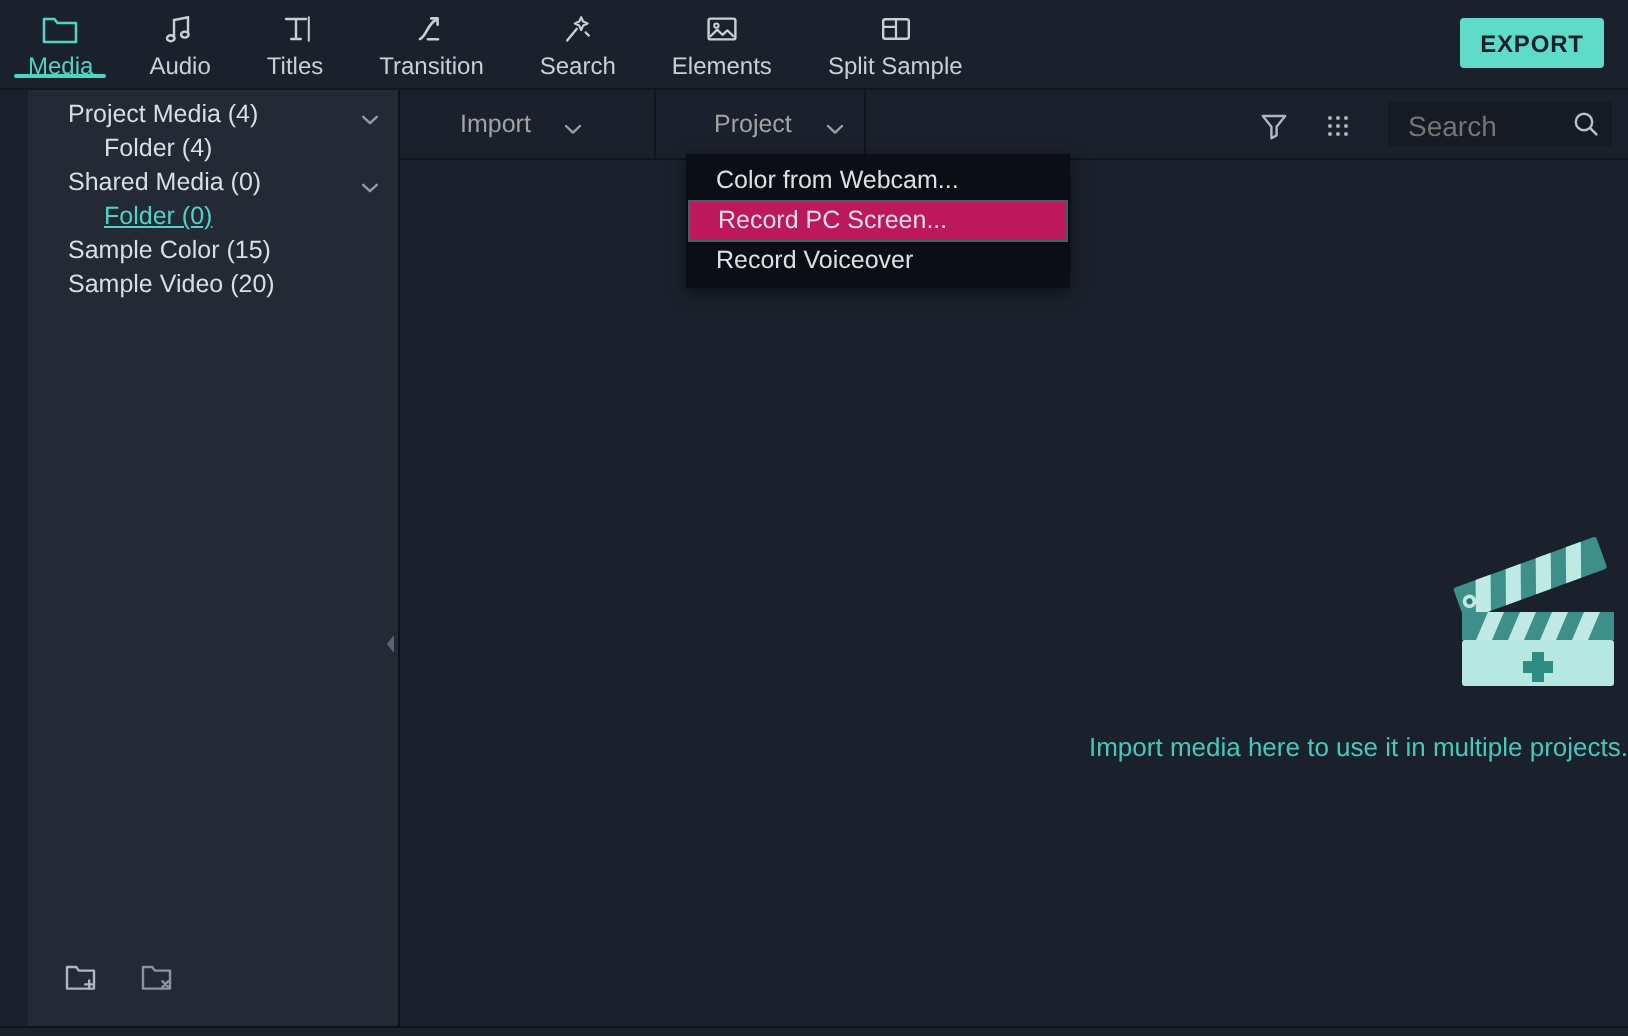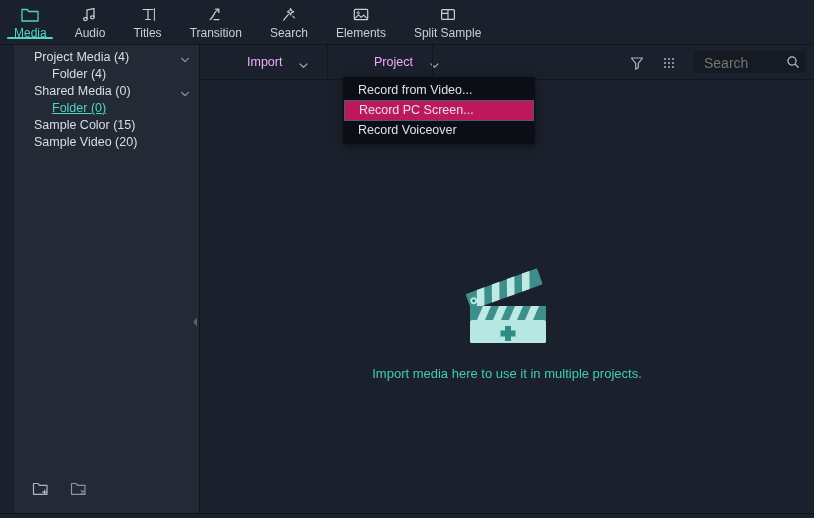--- a/index.html
+++ b/index.html
@@ -80,21 +80,21 @@
     position:absolute;left:200px;top:45px;width:614px;height:468px;
     background:#1b212c;box-sizing:border-box;
   }
   #media-toolbar{
     position:absolute;left:0;top:0;width:614px;height:35px;
     background:#1b212c;border-bottom:1px solid #11161f;box-sizing:border-box;
   }
   .dd{
     position:absolute;top:0;height:34px;display:flex;align-items:center;cursor:pointer;
   }
-  .dd .ddl{font-size:12.5px;color:#f0abfc;margin-left:17px;}
+  .dd .ddl{font-size:12.5px;color:#a3a3a3;}
   .dd .ddc{margin-left:16px;width:11px;height:11px;opacity:.8;}
   #dd-import{left:30px;}
   #dd-record{left:157px;}
   .tb-sep{position:absolute;top:0;width:1px;height:35px;background:#11161f;}
   #sep-1{left:127px;}
   #sep-2{left:232px;}
   #filter-icon{position:absolute;left:428px;top:9px;width:18px;height:18px;cursor:pointer;}
   #grid-icon{position:absolute;left:460px;top:9px;width:18px;height:18px;cursor:pointer;}
   #search-box{
     position:absolute;left:494px;top:6px;width:112px;height:22px;
@@ -102,21 +102,21 @@
   }
   #search-input{
     position:absolute;left:8px;top:0;width:78px;height:22px;line-height:22px;
     font-size:14px;color:#9aa3af;background:transparent;border:0;outline:none;
     font-family:"Liberation Sans", sans-serif;
   }
   #search-icon{position:absolute;right:6px;top:4px;width:14px;height:14px;}
   
   #empty-state{
     position:absolute;left:0;top:35px;width:614px;height:433px;
-    display:flex;flex-direction:column;align-items:center;
+    display:flex;flex-direction:column;align-items:flex-end;
     justify-content:flex-start;padding-top:188px;box-sizing:border-box;
   }
   #clapper{width:92px;height:76px;}
   #empty-text{margin-top:22px;font-size:13px;color:#45c9bb;}
   
   #record-menu{
     position:absolute;left:343px;top:77px;width:192px;
     background:#0b0e14;
     box-shadow:0 2px 8px rgba(0,0,0,.55);
     padding:4px 0;box-sizing:border-box;z-index:50;
@@ -207,20 +207,21 @@
         <svg width="20" height="17" viewBox="0 0 20 17">
             <rect x="3.6" y="3.6" width="12.8" height="9.8" rx="1" fill="none" stroke="#c9cfd8" stroke-width="1.2"></rect>
             <path d="M10 3.6v9.8M3.6 7.4h6.4" stroke="#c9cfd8" stroke-width="1.1"></path>
           </svg>
       </span>
       <span class="lb">Split Sample</span>
     </div>
 
   </div>
 
+  <div id="export-btn">EXPORT</div>
 </div>
 
 <div id="sidebar">
   <div id="tree">
 
     <div class="trow lvl0" style="top:0">
       <span class="tlabel">Project Media (4)</span>
       <span class="chev">
         <svg width="10" height="10" viewBox="0 0 10 10">
             <path d="M1.6 3.4L5 6.6l3.4-3.2" fill="none" stroke="#b9c0ca" stroke-width="1.2" stroke-linecap="round" stroke-linejoin="round"></path>
@@ -365,19 +366,19 @@
 
         <path d="M44 58h6v4.5h4.5v6H50V73h-6v-4.5h-4.5v-6H44z" fill="#2f8c84"></path>
       </svg>
     </span>
     <span id="empty-text">Import media here to use it in multiple projects.</span>
   </div>
 
 </div>
 
 <div id="record-menu">
-  <div class="mi">Record from Video...</div>
+  <div class="mi">Color from Webcam...</div>
   <div class="mi hl">Record PC Screen...</div>
   <div class="mi">Record Voiceover</div>
 </div>
 
 <div id="bottom-border"></div>
 <div id="bottom-strip"></div>
 
 </body></html>

